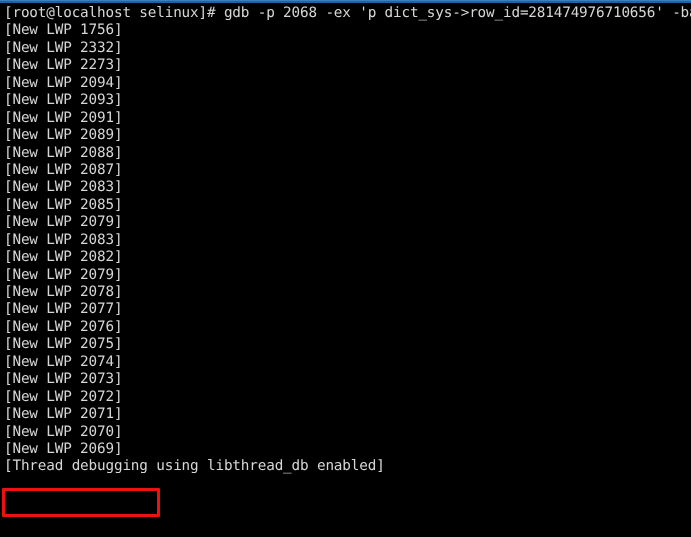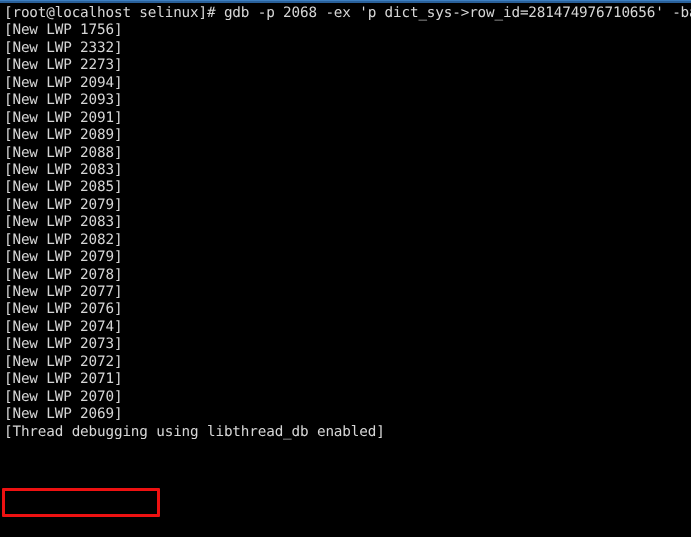--- a/index.html
+++ b/index.html
@@ -88,29 +88,31 @@
 
   <div class="term-line">[root@localhost selinux]# gdb -p 2068 -ex 'p dict_sys-&gt;row_id=281474976710656' -batch</div>
       <div class="term-line">[New LWP 1756]</div>
       <div class="term-line">[New LWP 2332]</div>
       <div class="term-line">[New LWP 2273]</div>
       <div class="term-line">[New LWP 2094]</div>
       <div class="term-line">[New LWP 2093]</div>
       <div class="term-line">[New LWP 2091]</div>
       <div class="term-line">[New LWP 2089]</div>
       <div class="term-line">[New LWP 2088]</div>
+      <div class="term-line">[New LWP 2087]</div>
       <div class="term-line">[New LWP 2083]</div>
       <div class="term-line">[New LWP 2085]</div>
       <div class="term-line">[New LWP 2079]</div>
       <div class="term-line">[New LWP 2083]</div>
       <div class="term-line">[New LWP 2082]</div>
       <div class="term-line">[New LWP 2079]</div>
       <div class="term-line">[New LWP 2078]</div>
       <div class="term-line">[New LWP 2077]</div>
       <div class="term-line">[New LWP 2076]</div>
+      <div class="term-line">[New LWP 2075]</div>
       <div class="term-line">[New LWP 2074]</div>
       <div class="term-line">[New LWP 2073]</div>
       <div class="term-line">[New LWP 2072]</div>
       <div class="term-line">[New LWP 2071]</div>
       <div class="term-line">[New LWP 2070]</div>
       <div class="term-line">[New LWP 2069]</div>
       <div class="term-line">[Thread debugging using libthread_db enabled]</div>
     </div>
 
   <div id="highlight-box"></div>

